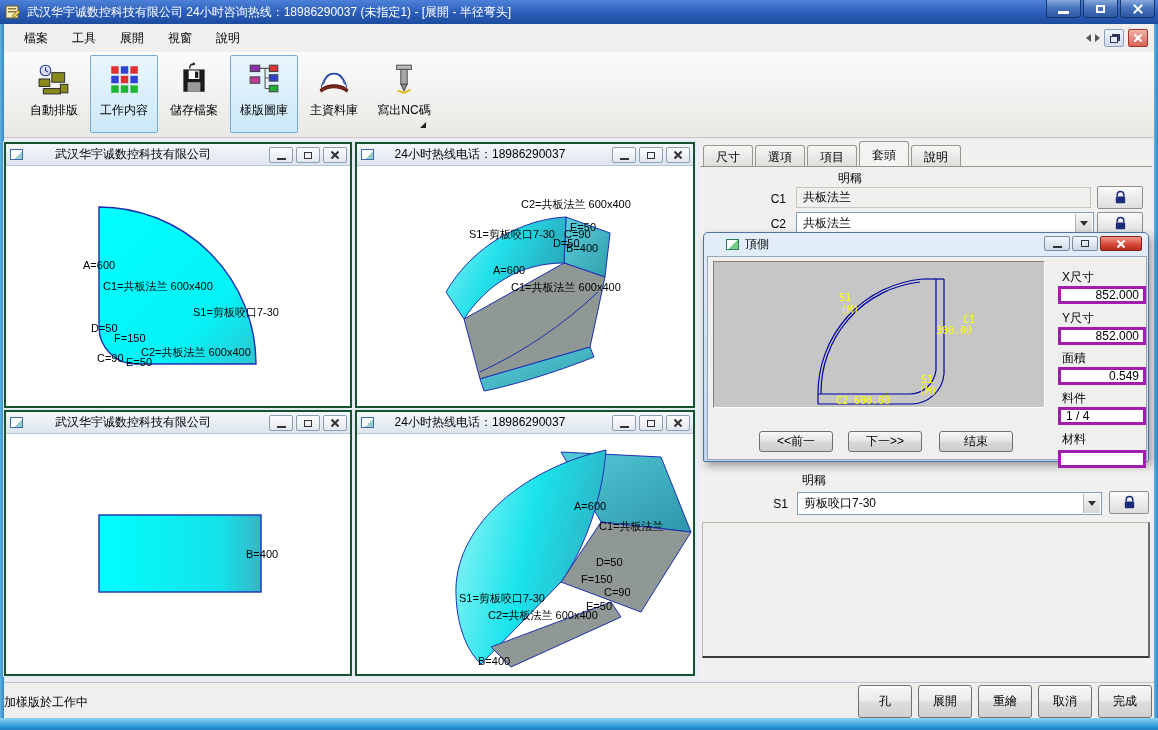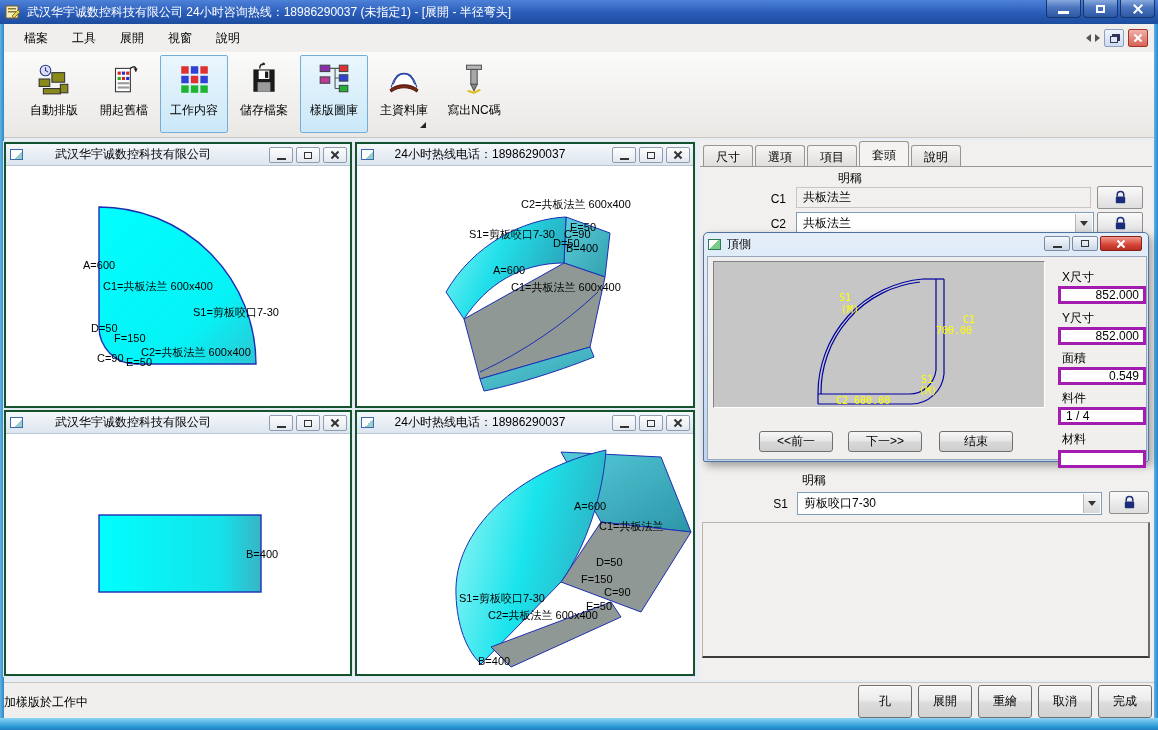--- a/index.html
+++ b/index.html
@@ -89,21 +89,21 @@
   .dd-arr { width:0; height:0; border-left:4px solid transparent; border-right:4px solid transparent; border-top:5px solid #333; }
   .lockbtn { position:absolute; height:23px; border:1px solid #8f8f8f; border-radius:2px;
     background:linear-gradient(#fafafa,#dedede); display:flex; align-items:center; justify-content:center; }
   .emptybox { position:absolute; left:2px; top:382px; width:448px; height:136px; background:#f1f0ef;
     border:1px solid #b9b6b2; border-bottom:2px solid #3c3c3c; border-right:2px solid #6c6c6c; }
 
   
   .dialog { position:absolute; left:699px; top:94px; width:446px; height:230px;
     border:1px solid #50729e; border-radius:5px 5px 2px 2px;
     background:linear-gradient(#e4eefa,#bfd5ee); box-shadow:3px 4px 8px rgba(0,0,0,.35); z-index:5; }
-  .dtitle { height:22px; display:flex; align-items:center; padding:0 4px; font-size:12px; }
+  .dtitle { height:22px; display:flex; align-items:center; padding:0 22px; font-size:12px; }
   .dicon { width:13px; height:11px; border:1px solid #2a7a5a; margin-right:6px;
     background:linear-gradient(135deg,#fff 50%,#7c8 50%); }
   .dbtns { position:absolute; right:6px; top:3px; display:flex; gap:2px; }
   .dbtn { width:26px; height:15px; border:1px solid #7a8aa0; border-radius:2px;
     background:linear-gradient(#f4f8fc,#ccd9ea); display:flex; align-items:center; justify-content:center; }
   .dbtn.close { width:42px; background:linear-gradient(#ef9a8c,#d64436 60%,#b23023); border-color:#8c1f14; }
   .dbtn .cb-min { margin-top:6px; }
   .dbtn.close .cb-x::before,.dbtn.close .cb-x::after { background:#fff; }
   .dbody { position:absolute; left:3px; top:23px; width:440px; height:204px; background:#f0efee; border:1px solid #97a6ba; }
   .preview { position:absolute; left:5px; top:4px; width:332px; height:147px; background:#c6c6c6;
@@ -181,36 +181,20 @@
       <svg viewBox="0 0 32 32">
         <circle cx="8" cy="8" r="5" fill="#dcdcf4" stroke="#223a8c"></circle>
           <path d="M8 5 V8 L10.5 9.5" stroke="#223a8c" fill="none"></path>
         <rect x="14" y="10" width="12" height="9" fill="#8a8a1a" stroke="#333"></rect>
         <rect x="2" y="16" width="10" height="7" fill="#8a8a1a" stroke="#333"></rect>
         <rect x="6" y="25" width="16" height="5" fill="#8a8a1a" stroke="#333"></rect>
         <rect x="22" y="21" width="7" height="8" fill="#8a8a1a" stroke="#333"></rect>
       </svg>
       <span class="cap">自動排版</span>
     </div>
-    <div class="tbtn">
-      <svg viewBox="0 0 32 32">
-        <rect x="8" y="6" width="14" height="22" fill="#fff" stroke="#333"></rect>
-        <rect x="10" y="9" width="3" height="3" fill="#d22"></rect>
-          <rect x="14" y="9" width="3" height="3" fill="#23c"></rect>
-          <rect x="18" y="9" width="3" height="3" fill="#d22"></rect>
-        <rect x="10" y="14" width="3" height="3" fill="#2a2"></rect>
-          <rect x="14" y="14" width="3" height="3" fill="#d22"></rect>
-          <rect x="18" y="14" width="3" height="3" fill="#23c"></rect>
-        <rect x="10" y="19" width="11" height="2" fill="#999"></rect>
-          <rect x="10" y="23" width="11" height="2" fill="#999"></rect>
-        <path d="M22 6 Q28 2 27 9" fill="none" stroke="#222" stroke-width="1.4"></path>
-        <path d="M27 9 L25 6 L29 6 Z" fill="#222"></path>
-      </svg>
-      <span class="cap">開起舊檔</span>
-    </div>
     <div class="tbtn active">
       <svg viewBox="0 0 32 32">
         <rect x="4" y="4" width="7" height="7" fill="#e03030"></rect>
           <rect x="13" y="4" width="7" height="7" fill="#2f42d2"></rect>
           <rect x="22" y="4" width="7" height="7" fill="#e03030"></rect>
         <rect x="4" y="13" width="7" height="7" fill="#2f42d2"></rect>
           <rect x="13" y="13" width="7" height="7" fill="#e03030"></rect>
           <rect x="22" y="13" width="7" height="7" fill="#2f42d2"></rect>
         <rect x="4" y="22" width="7" height="7" fill="#1fb332"></rect>
           <rect x="13" y="22" width="7" height="7" fill="#1fb332"></rect>
@@ -507,21 +491,21 @@
               <path d="M 222,108 A 27,27 0 0 1 195,132"></path>
               <path d="M 230,112 A 33,33 0 0 1 197,142"></path>
               <path d="M 104,132 H 195"></path>
               <path d="M 104,142 H 197"></path>
               <path d="M 104,132 V 142"></path>
             </g>
           </svg>
           <span class="pv-label" style="left:125px;top:30px">S1</span>
           <span class="pv-label" style="left:127px;top:42px">(M)</span>
           <span class="pv-label" style="left:249px;top:52px">C1</span>
-          <span class="pv-label" style="left:222px;top:63px">700.00</span>
+          <span class="pv-label" style="left:222px;top:63px">300.00</span>
           <span class="pv-label" style="left:207px;top:112px">S1</span>
           <span class="pv-label" style="left:205px;top:123px">(M)</span>
           <span class="pv-label" style="left:122px;top:133px">C2 600.00</span>
         </div>
 
         <span class="dfield-lab" style="top:12px">X尺寸</span>
         <div class="dfield" style="top:29px">
             <span>852.000</span>
           </div>
         <span class="dfield-lab" style="top:53px">Y尺寸</span>

